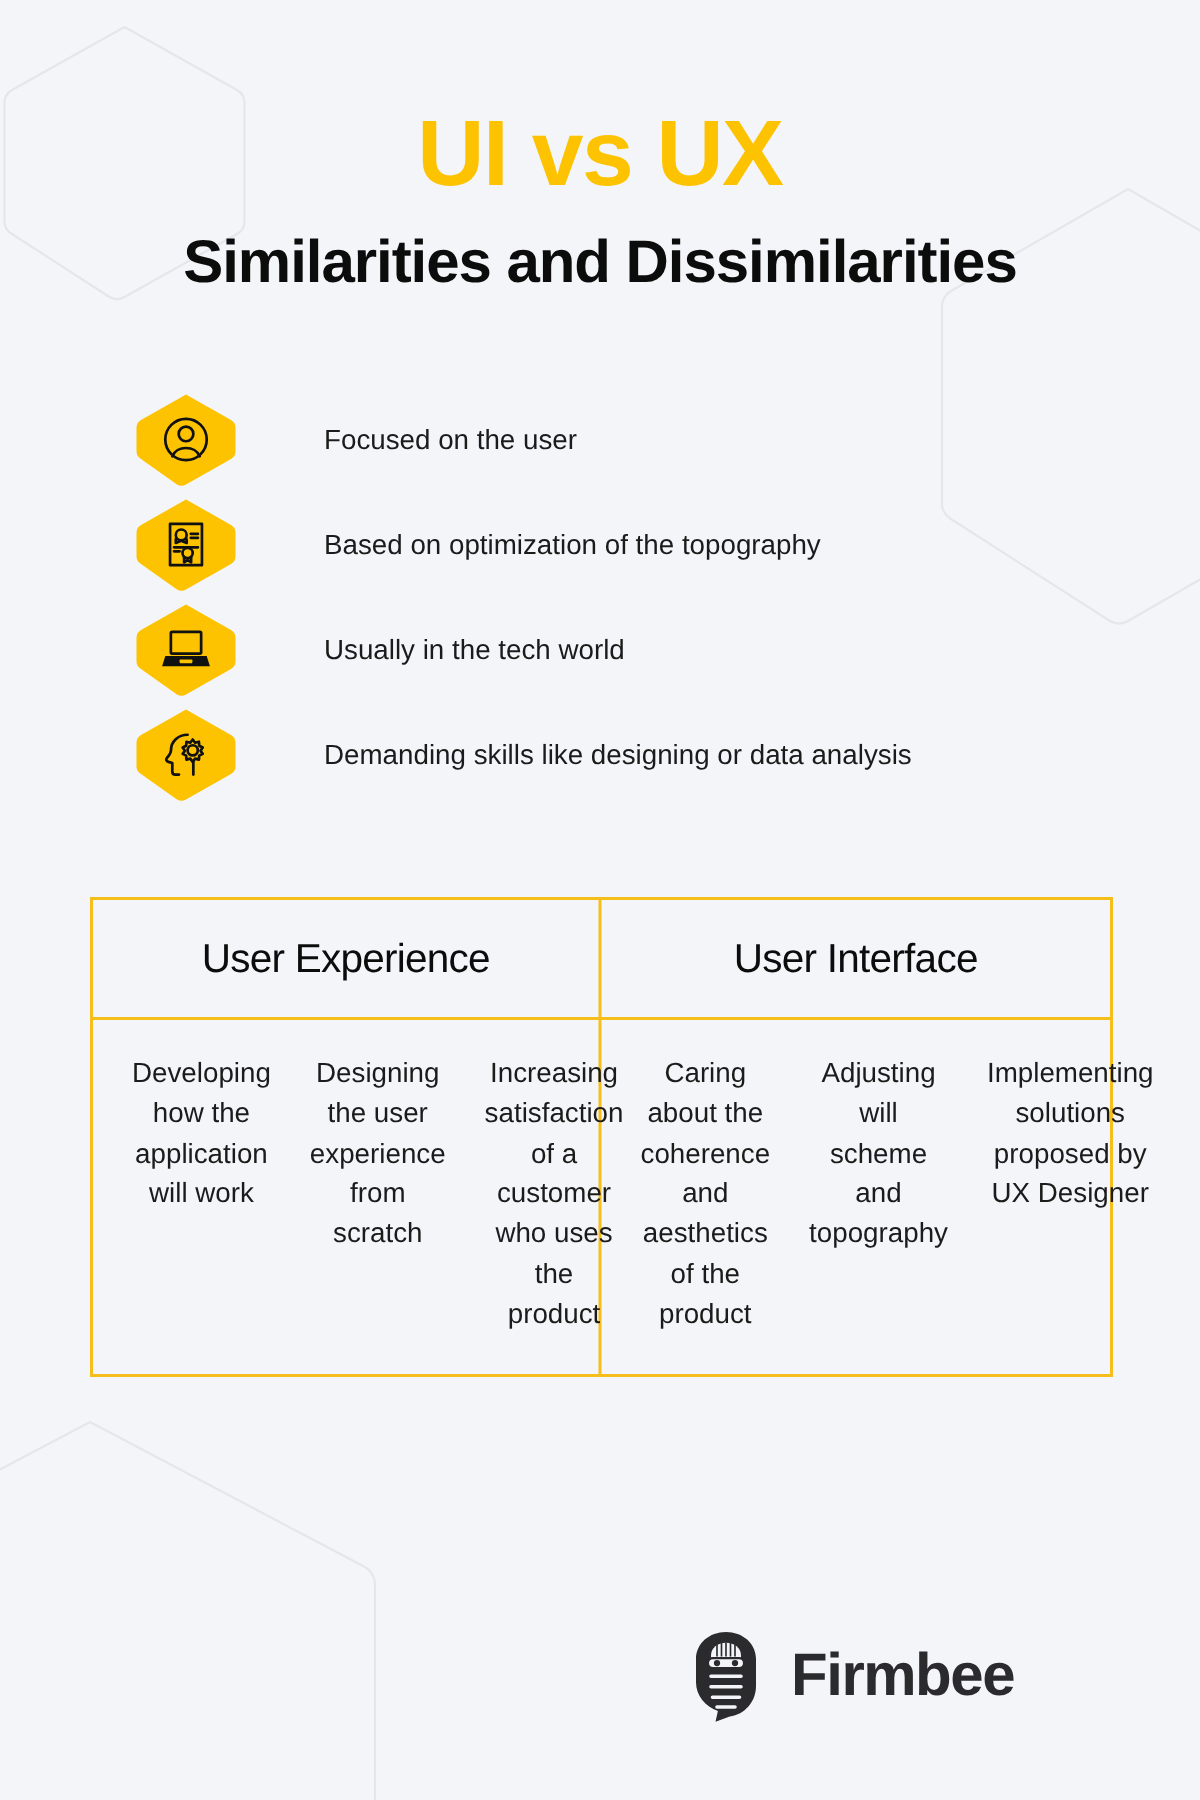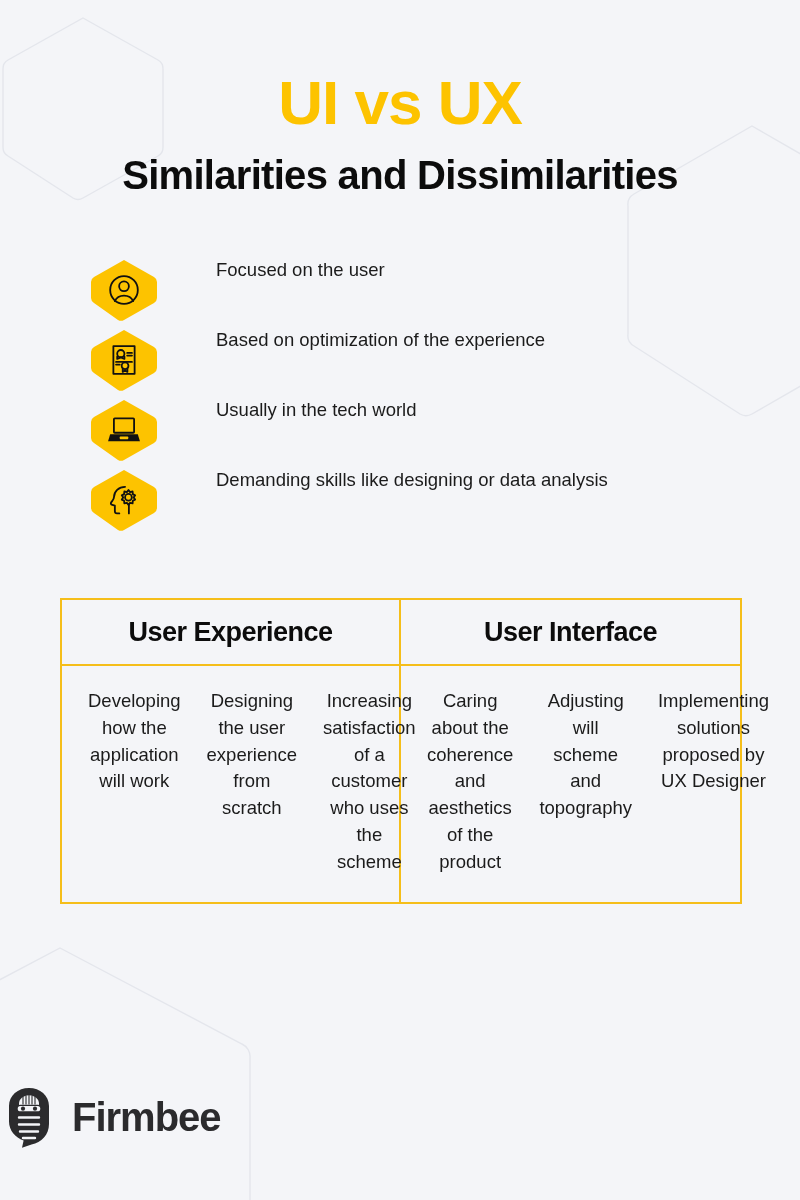--- a/index.html
+++ b/index.html
@@ -53,20 +53,21 @@
   .features {
     position: absolute;
     top: 258px;
     left: 88px;
     width: 660px;
     z-index: 2;
   }
 
   .feature-row {
     display: flex;
+    align-items: center;
     height: 70px;
   }
 
   .hex-badge {
     position: relative;
     flex: 0 0 72px;
     width: 72px;
     height: 64px;
     display: flex;
     align-items: center;
@@ -105,26 +106,26 @@
   .table-body { display:flex; }
 
   .col {
     width: 50%;
     display: flex;
     flex-direction: column;
   }
   .col-left { border-right: 2px solid #f5be1a; }
 
   .th {
-    height: 64px;
+    height: 78px;
     display: flex;
     align-items: center;
     justify-content: center;
     font-size: 27px;
-    font-weight: 700;
+    font-weight: 400;
     letter-spacing: -0.5px;
     color: #0c0c0c;
   }
 
   .col-cells {
     padding: 22px 26px 26px 26px;
     display: flex;
     flex-direction: row;
     gap: 26px;
   }
@@ -137,21 +138,21 @@
   }
 
   
   .footer {
     position: absolute;
     left: 0;
     top: 1086px;
     width: 676px;
     display: flex;
     align-items: center;
-    justify-content: flex-start;
+    justify-content: flex-end;
     gap: 14px;
     z-index: 2;
   }
   .logo-mark { width: 58px; height: 62px; }
   .logo-word {
     font-size: 40px;
     font-weight: 800;
     letter-spacing: -1px;
     color: #2b2b2d;
   }
@@ -201,21 +202,21 @@
         </svg>
         <svg class="glyph" viewBox="0 0 32 32">
           <rect class="glyph-stroke" x="6" y="3" width="20" height="26"></rect>
           <circle class="glyph-stroke" cx="13" cy="10" r="3.4"></circle>
           <path class="glyph-stroke" d="M9.6 12.8 L9.6 15 L13 13.6 L16.4 15 L16.4 12.8"></path>
           <path class="glyph-stroke" d="M19 9.3 H23.5 M19 11.8 H23.5 M8.5 17.8 H23.5 M8.5 20.3 H12"></path>
           <circle class="glyph-stroke" cx="17" cy="21.4" r="3.2"></circle>
           <path class="glyph-stroke" d="M14.8 23.7 L14.8 27.2 L17 25.8 L19.2 27.2 L19.2 23.7"></path>
         </svg>
       </div>
-      <div class="feature-text">Based on optimization of the experience</div>
+      <div class="feature-text">Based on optimization of the topography</div>
     </div>
 
     <div class="feature-row">
       <div class="hex-badge">
         <svg class="hexbg" viewBox="0 0 72 64">
           <path fill="#fdc300" d="M36 2 L66 19 A6 6 0 0 1 69 24 L69 40 A6 6 0 0 1 66 45 L36 62 A6 6 0 0 1 30 62 L6 45 A6 6 0 0 1 3 40 L3 24 A6 6 0 0 1 6 19 Z"></path>
         </svg>
         <svg class="glyph" viewBox="0 0 32 32">
           <rect class="glyph-stroke" x="6.5" y="5" width="19" height="13.6" rx="0.8"></rect>
           <path class="glyph-fill" d="M3 20 H29 L31 26.5 H1 Z"></path>
@@ -252,21 +253,21 @@
         <div class="th">User Interface</div>
       </div>
     </div>
 
     <div class="table-body">
 
       <div class="col col-left">
         <div class="col-cells">
           <div class="cell">Developing how the application will work</div>
           <div class="cell">Designing the user experience from scratch</div>
-          <div class="cell">Increasing satisfaction of a customer who uses the scheme</div>
+          <div class="cell">Increasing satisfaction of a customer who uses the product</div>
         </div>
       </div>
 
       <div class="col">
         <div class="col-cells">
           <div class="cell">Caring about the coherence and aesthetics of the product</div>
           <div class="cell">Adjusting will scheme and topography</div>
           <div class="cell">Implementing solutions proposed by UX Designer</div>
         </div>
       </div>

